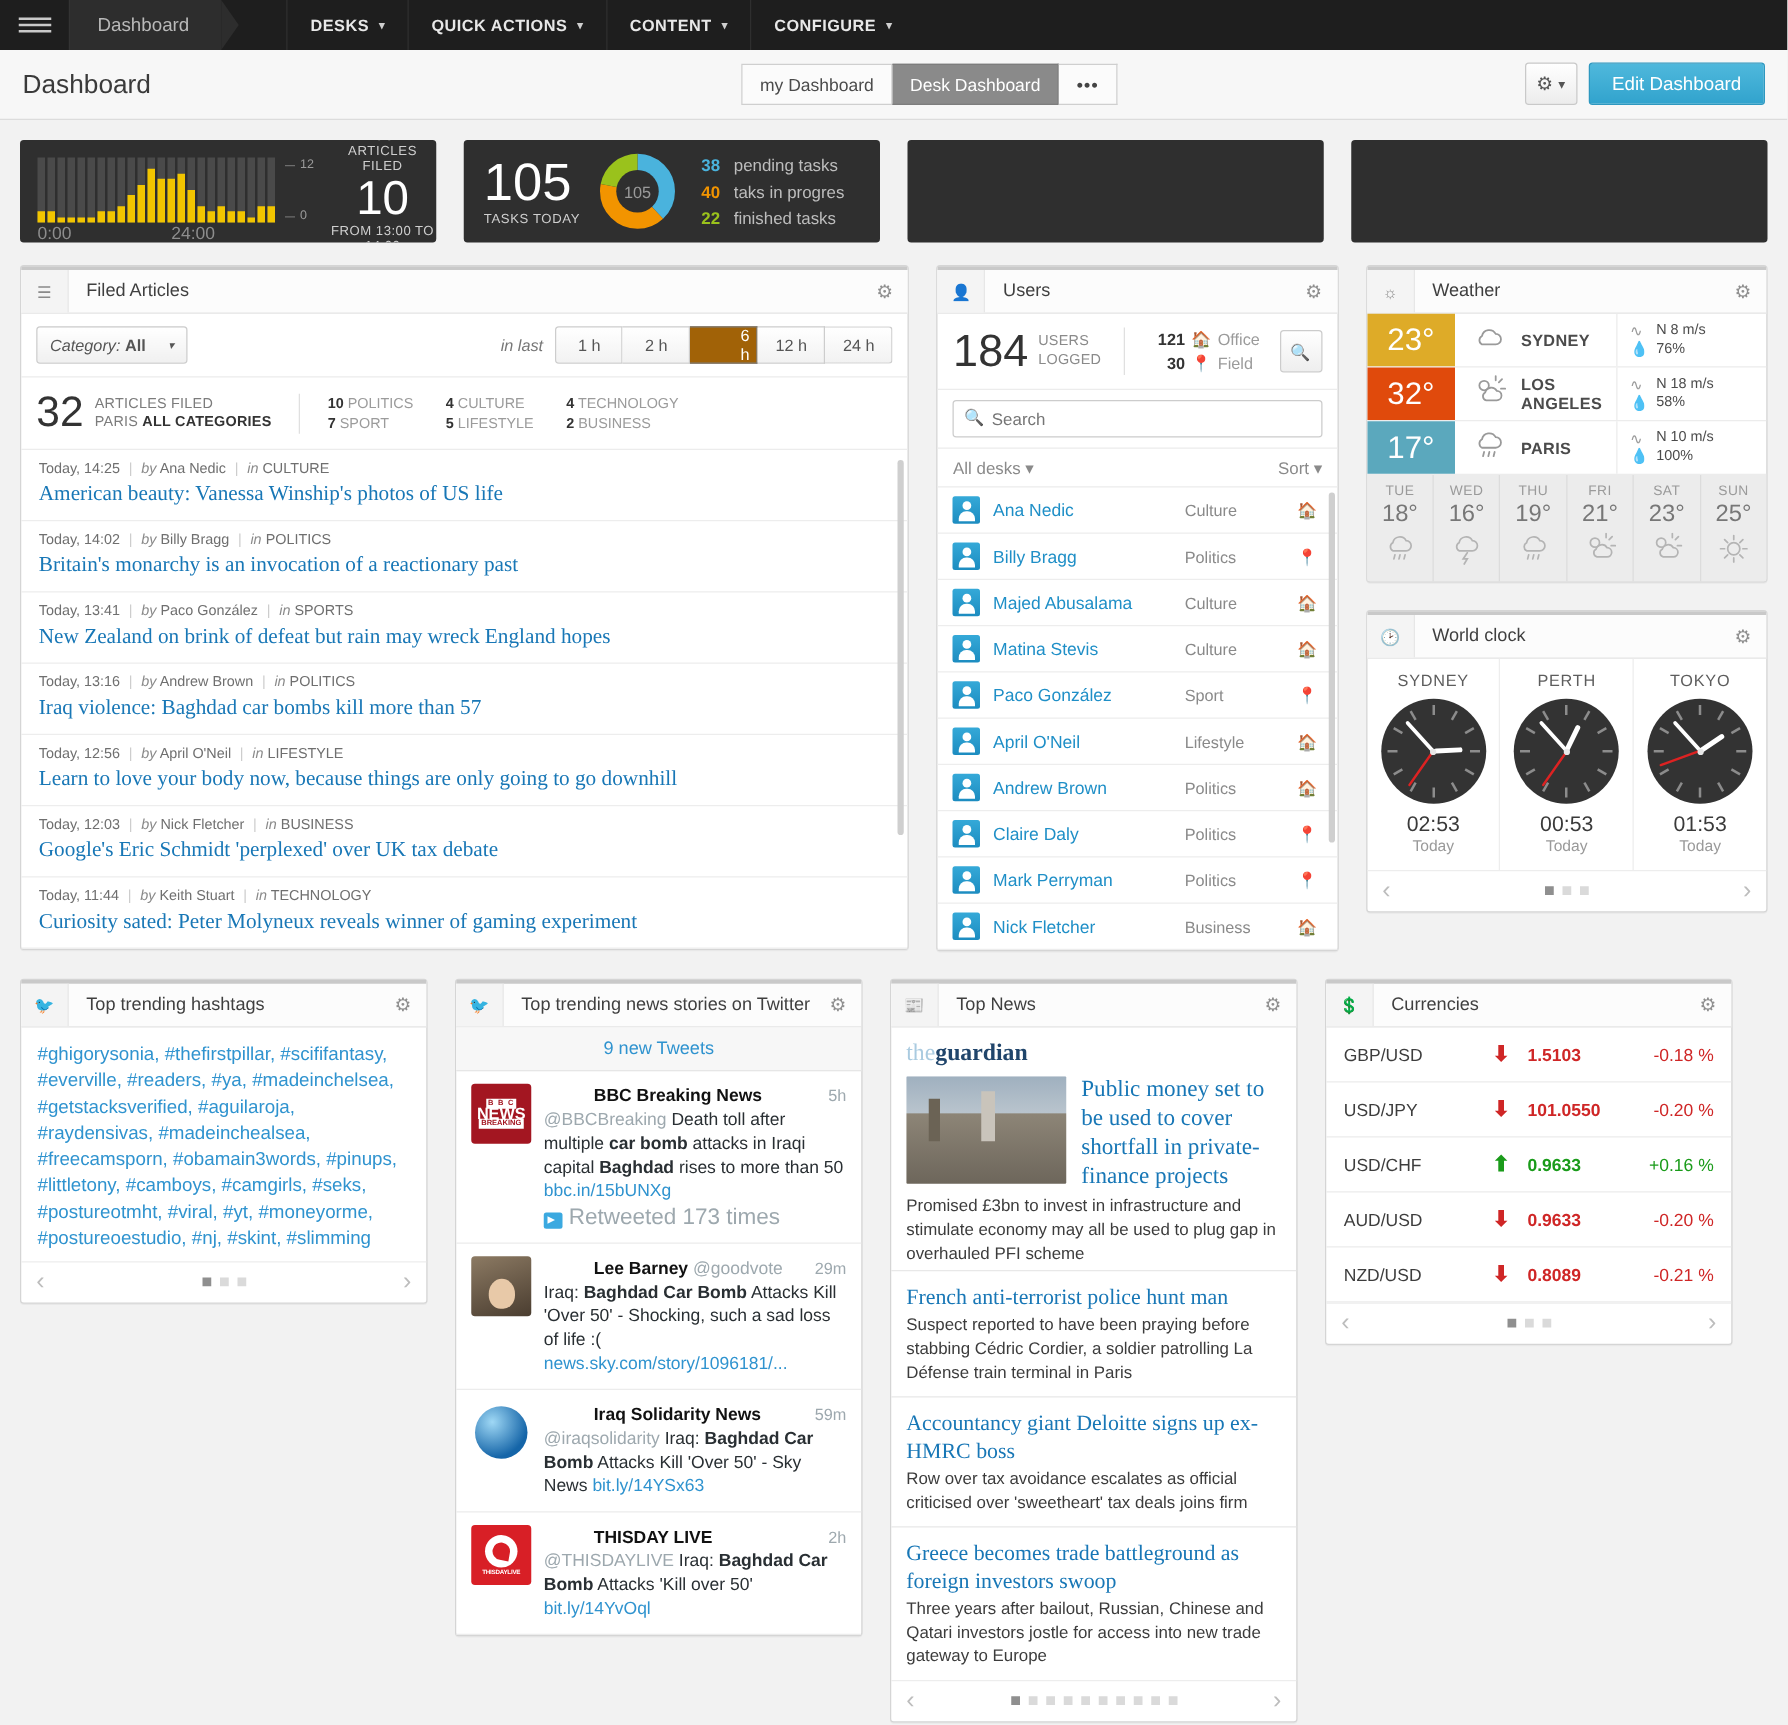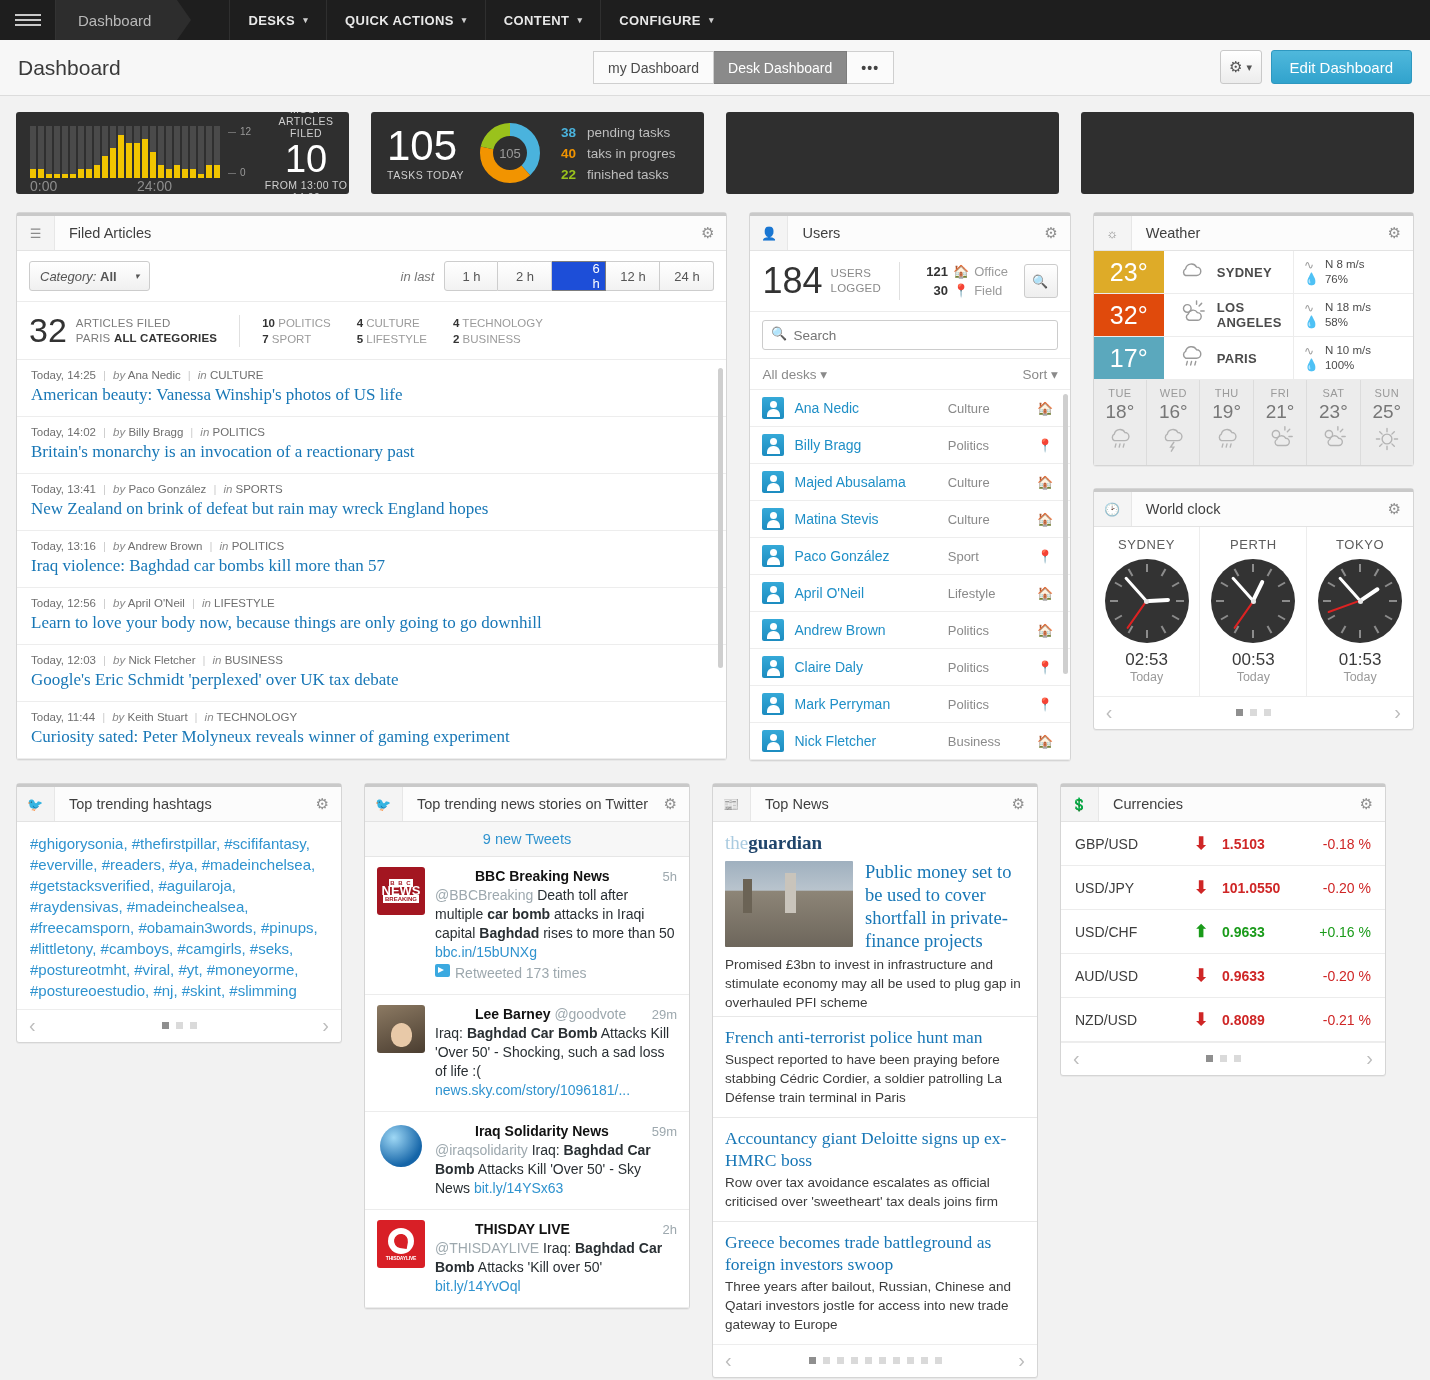--- a/index.html
+++ b/index.html
@@ -109,21 +109,21 @@
   .fa-controls { display:flex; align-items:center; padding:10px 12px; border-bottom:1px solid #ececec; }
   .catsel { border:1px solid #ccc; border-radius:3px; background:linear-gradient(#fff,#f0f0f0); height:30px;
             display:flex; align-items:center; padding:0 10px; gap:18px; font-size:13px; color:#555; font-style:italic; cursor:pointer;}
   .catsel b { font-style:normal; }
   .inlast { margin-left:auto; font-style:italic; color:#777; margin-right:10px; font-size:13px;}
   .segs { display:flex; }
   .seg { width:54px; height:30px; display:flex; align-items:center; justify-content:center; font-size:13px;
          border:1px solid #cdcdcd; background:linear-gradient(#fff,#f2f2f2); color:#555; cursor:pointer;}
   .seg+.seg{border-left:none;}
   .seg:first-child{border-radius:3px 0 0 3px;} .seg:last-child{border-radius:0 3px 3px 0;}
-  .seg.active{background:#1d4ed8; color:#fff; border-color:#7d7d7d;padding-left:40px;}
+  .seg.active{background:#a16207; color:#fff; border-color:#7d7d7d;padding-left:40px;}
   .fa-summary { display:flex; align-items:center; padding:9px 12px; border-bottom:1px solid #ececec; }
   .fa-big { font-size:34px; font-weight:300; color:#333; margin-right:9px; }
   .fa-sum-txt { font-size:11.5px; color:#7c7c7c; letter-spacing:.2px; line-height:15px; }
   .fa-sum-txt b { color:#333; }
   .fa-cats { display:flex; gap:26px; margin-left:22px; padding-left:22px; border-left:1px solid #e0e0e0; font-size:11.5px;}
   .fa-cats div { line-height:16px; color:#9b9b9b; }
   .fa-cats b { color:#333; font-weight:bold; }
   .alist { position:relative; }
   .arow { padding:9px 14px 10px 14px; border-bottom:1px solid #ededed; }
   .ameta { font-size:11.5px; color:#6f6f6f; margin-bottom:3px; }
@@ -196,21 +196,21 @@
   
   .newtweets { text-align:center; padding:9px 0; font-size:14.5px; color:#2f93cf; background:#f7f7f7; border-bottom:1px solid #e6e6e6; cursor:pointer;}
   .tweet { display:flex; gap:10px; padding:10px 12px 11px 12px; border-bottom:1px solid #ececec; }
   .tav { width:48px; height:48px; flex:0 0 48px; border-radius:3px; overflow:hidden; position:relative;}
   .tbody { flex:1; font-size:14px; line-height:19px; color:#292f33; position:relative; }
   .tbody .hn { font-weight:bold; color:#111;padding-left:40px; }
   .tbody .handle { color:#9da8ae; }
   .tbody .time { color:#9da8ae; float:right; font-size:13px; }
   .tbody a { color:#2f93cf; text-decoration:none; }
   .tbody b { font-weight:bold; }
-  .rt { color:#9da8ae; font-size:14px; margin-top:2px; display:flex; align-items:flex-start; gap:5px;}
+  .rt { color:#9da8ae; font-size:18px; margin-top:2px; display:flex; align-items:flex-end; gap:5px;}
   .rtic { width:15px; height:13px; background:#3ba9e0; border-radius:2px; display:inline-block; position:relative;}
   .rtic:after{content:"";position:absolute;left:3px;top:3px;border-left:6px solid #fff;border-top:3px solid transparent;border-bottom:3px solid transparent;}
   
   .av-bbc{background:#a31621;color:#fff;display:flex;flex-direction:column;align-items:center;justify-content:center;font-size:7px;font-weight:bold;line-height:8px;}
   .av-bbc .b1{letter-spacing:1px;background:#fff;color:#a31621;padding:0 1px;font-size:6px;}
   .av-bbc .b2{font-size:13px;letter-spacing:0px;}
   .av-bbc .b3{background:#fff;color:#a31621;font-size:6px;padding:0 2px;}
   .av-photo{background:linear-gradient(160deg,#8c7a63,#4a3d30);}
   .av-photo:after{content:"";position:absolute;left:14px;top:18px;width:21px;height:24px;border-radius:50% 50% 45% 45%;background:#e8c9a8;}
   .av-globe{background:#fff;display:flex;align-items:center;justify-content:center;}

